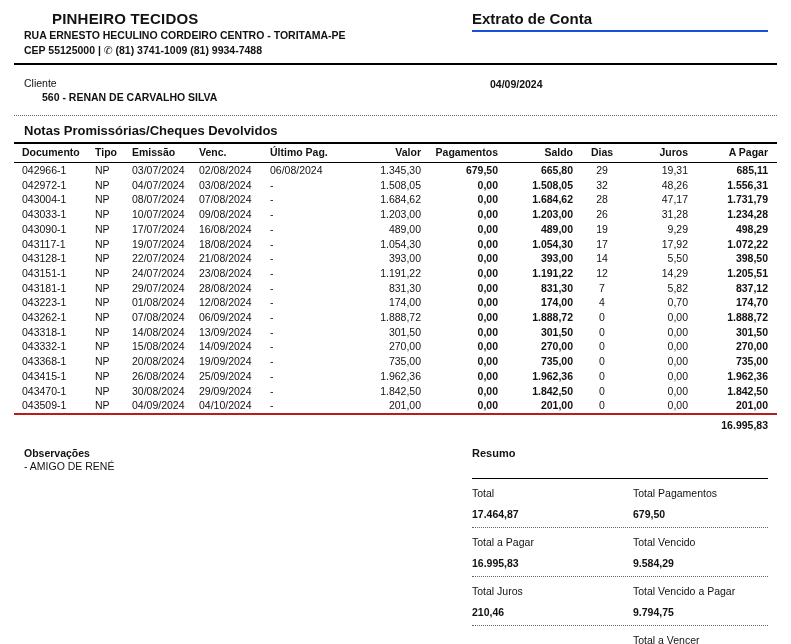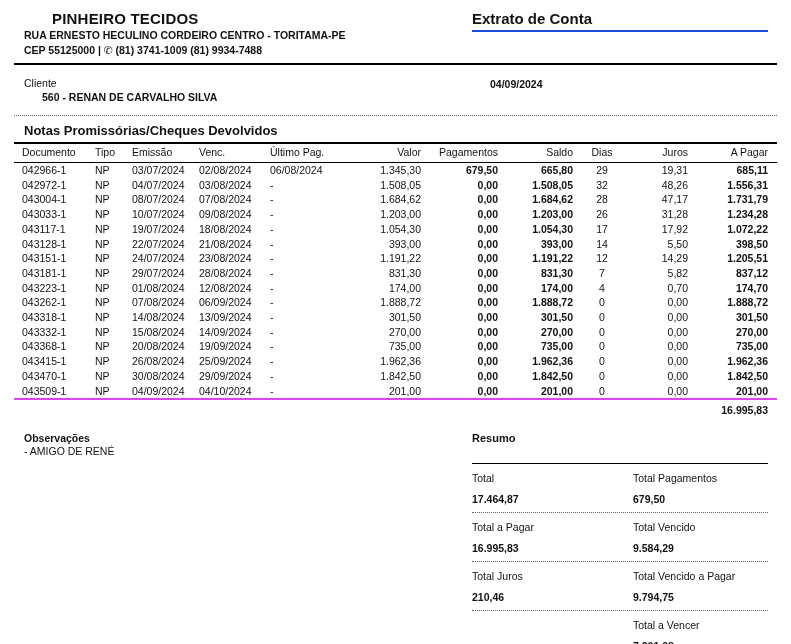--- a/index.html
+++ b/index.html
@@ -34,23 +34,23 @@
   .rule-dotted-full { border-top: 1.5px dotted #666; margin-top: 11px; }
 
   
   .section-title { font-size: 13px; font-weight: bold; line-height: 14px; margin-top: 8px; padding-left: 10px; }
   table.doc-table {
     width: 763px; border-collapse: collapse; table-layout: fixed;
     margin-top: 4px; font-size: 10.5px;
   }
   table.doc-table thead th {
     border-top: 2px solid #000; border-bottom: 1px solid #000;
-    font-weight: normal; padding: 3px 0 4px 0; line-height: 11px;
-  }
-  table.doc-table tbody { border-bottom: 2px solid #d946ef; }
+    font-weight: bold; padding: 3px 0 4px 0; line-height: 11px;
+  }
+  table.doc-table tbody { border-bottom: 2px solid #b91c1c; }
   table.doc-table td { padding: 2px 0; line-height: 10.7px; }
   
   .c1{width:73px}.c2{width:37px}.c3{width:67px}.c4{width:71px}.c5{width:85px}
   .c6{width:74px}.c7{width:77px}.c8{width:75px}.c9{width:58px}.c10{width:57px}.c11{width:89px}
   
   table.doc-table th:nth-child(-n+5), table.doc-table td:nth-child(-n+5) { text-align: left; padding-left: 8px; }
   table.doc-table th:nth-child(n+6), table.doc-table td:nth-child(n+6) { text-align: right; }
   table.doc-table th:nth-child(9), table.doc-table td:nth-child(9) { text-align: center; }
   table.doc-table th:nth-child(11), table.doc-table td:nth-child(11) { padding-right: 9px; }
   
@@ -183,20 +183,33 @@
           <td>09/08/2024</td>
           <td>-</td>
           <td>1.203,00</td>
           <td>0,00</td>
           <td>1.203,00</td>
           <td>26</td>
           <td>31,28</td>
           <td>1.234,28</td>
         </tr>
         <tr>
+          <td>043090-1</td>
+          <td>NP</td>
+          <td>17/07/2024</td>
+          <td>16/08/2024</td>
+          <td>-</td>
+          <td>489,00</td>
+          <td>0,00</td>
+          <td>489,00</td>
+          <td>19</td>
+          <td>9,29</td>
+          <td>498,29</td>
+        </tr>
+        <tr>
           <td>043117-1</td>
           <td>NP</td>
           <td>19/07/2024</td>
           <td>18/08/2024</td>
           <td>-</td>
           <td>1.054,30</td>
           <td>0,00</td>
           <td>1.054,30</td>
           <td>17</td>
           <td>17,92</td>

